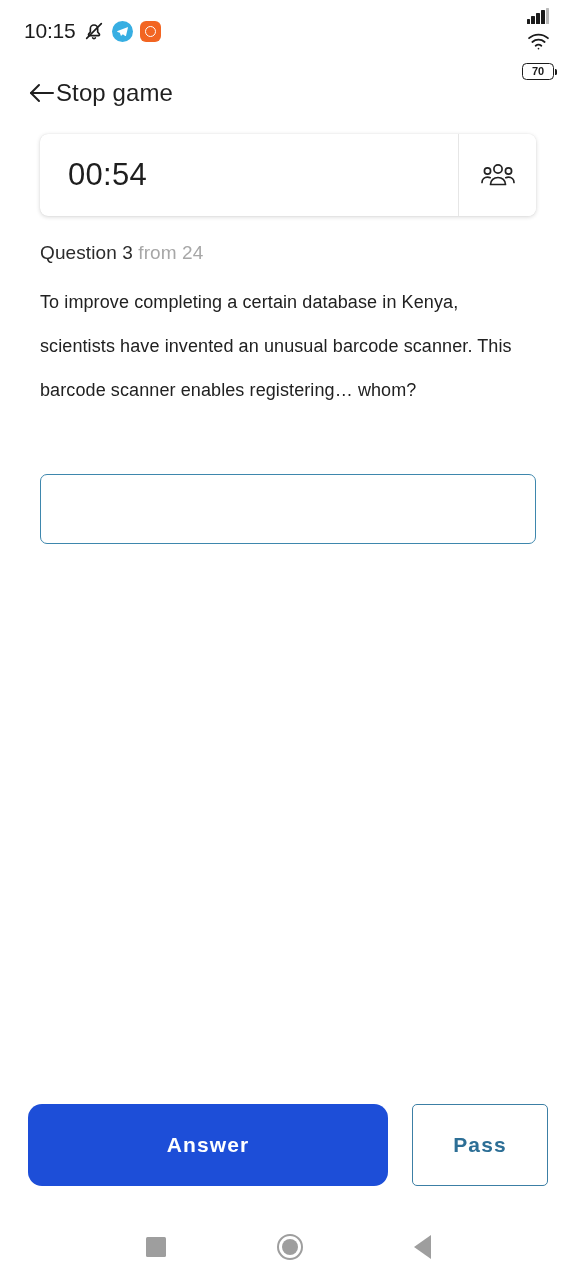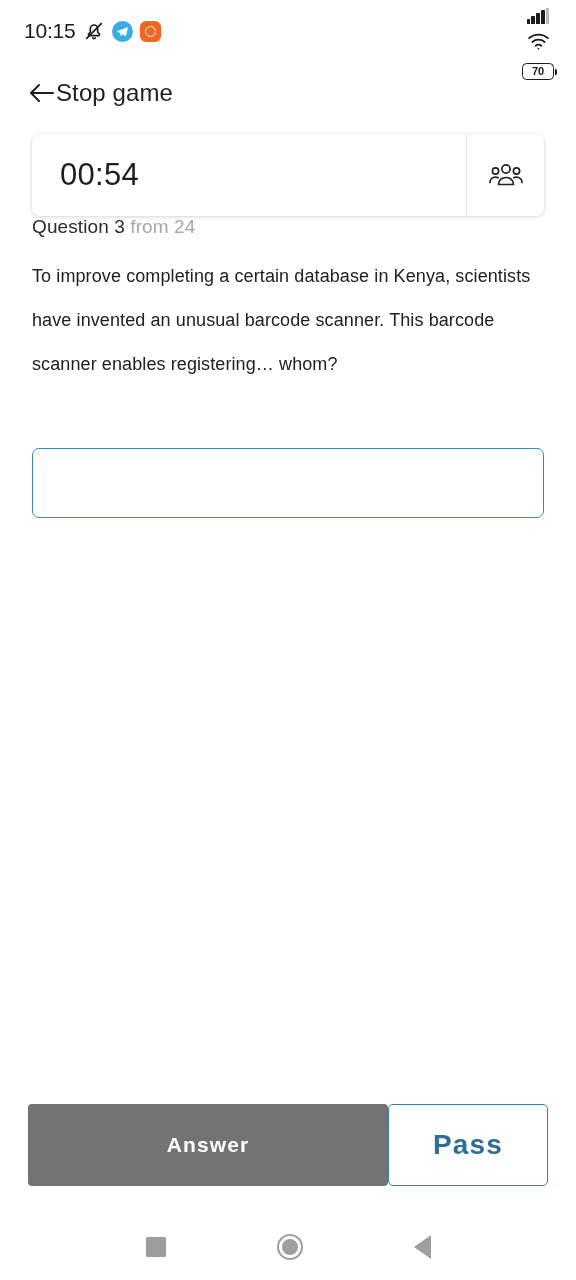--- a/index.html
+++ b/index.html
@@ -88,21 +88,21 @@
   .topbar-title {
     font-size: 24px;
     color: #1f1f1f;
     font-weight: 400;
     letter-spacing: 0.1px;
   }
 
   
   .content {
     flex: 1 1 auto;
-    padding: 0 32px;
+    padding: 0 40px;
     display: flex;
     flex-direction: column;
     min-height: 0;
   }
 
   
   .timer-card {
     margin-top: 10px;
     height: 82px;
     background: #ffffff;
@@ -124,20 +124,21 @@
     flex: 0 0 78px;
     border-left: 1px solid #e6e6e6;
     display:flex; align-items:center; justify-content:center;
     background: #fff;
     cursor: pointer;
   }
   .players-btn svg { display:block; }
 
   
   .q-meta {
+    margin-top: 26px;
     font-size: 19px;
     letter-spacing: 0.1px;
   }
   .q-meta .q-num { color: #2b2b2b; }
   .q-meta .q-total { color: #a7a7a7; }
 
   
   .q-text {
     margin-top: 16px;
     font-size: 18px;
@@ -171,39 +172,39 @@
     gap: 0;
     align-items: center;
     justify-content: space-between;
     padding: 0 28px;
     flex: 0 0 auto;
     margin-bottom: 28px;
   }
   .btn-answer {
     width: 360px;
     height: 82px;
-    background: #737373;
+    background: #1d4ed8;
     border: none;
-    border-radius: 4px;
+    border-radius: 14px;
     color: #ffffff;
     font-family: "Liberation Sans", sans-serif;
     font-size: 21px;
     font-weight: 700;
     letter-spacing: 1.1px;
     cursor: pointer;
   }
   .btn-pass {
-    width: 160px;
+    width: 136px;
     height: 82px;
     background: #ffffff;
     border: 1.4px solid #3c7fa5;
     border-radius: 5px;
     color: #2d6f96;
     font-family: "Liberation Sans", sans-serif;
-    font-size: 28px;
+    font-size: 21px;
     font-weight: 700;
     letter-spacing: 1.1px;
     cursor: pointer;
   }
 
   
   .navbar {
     flex: 0 0 66px;
     display: flex;
     align-items: center;

